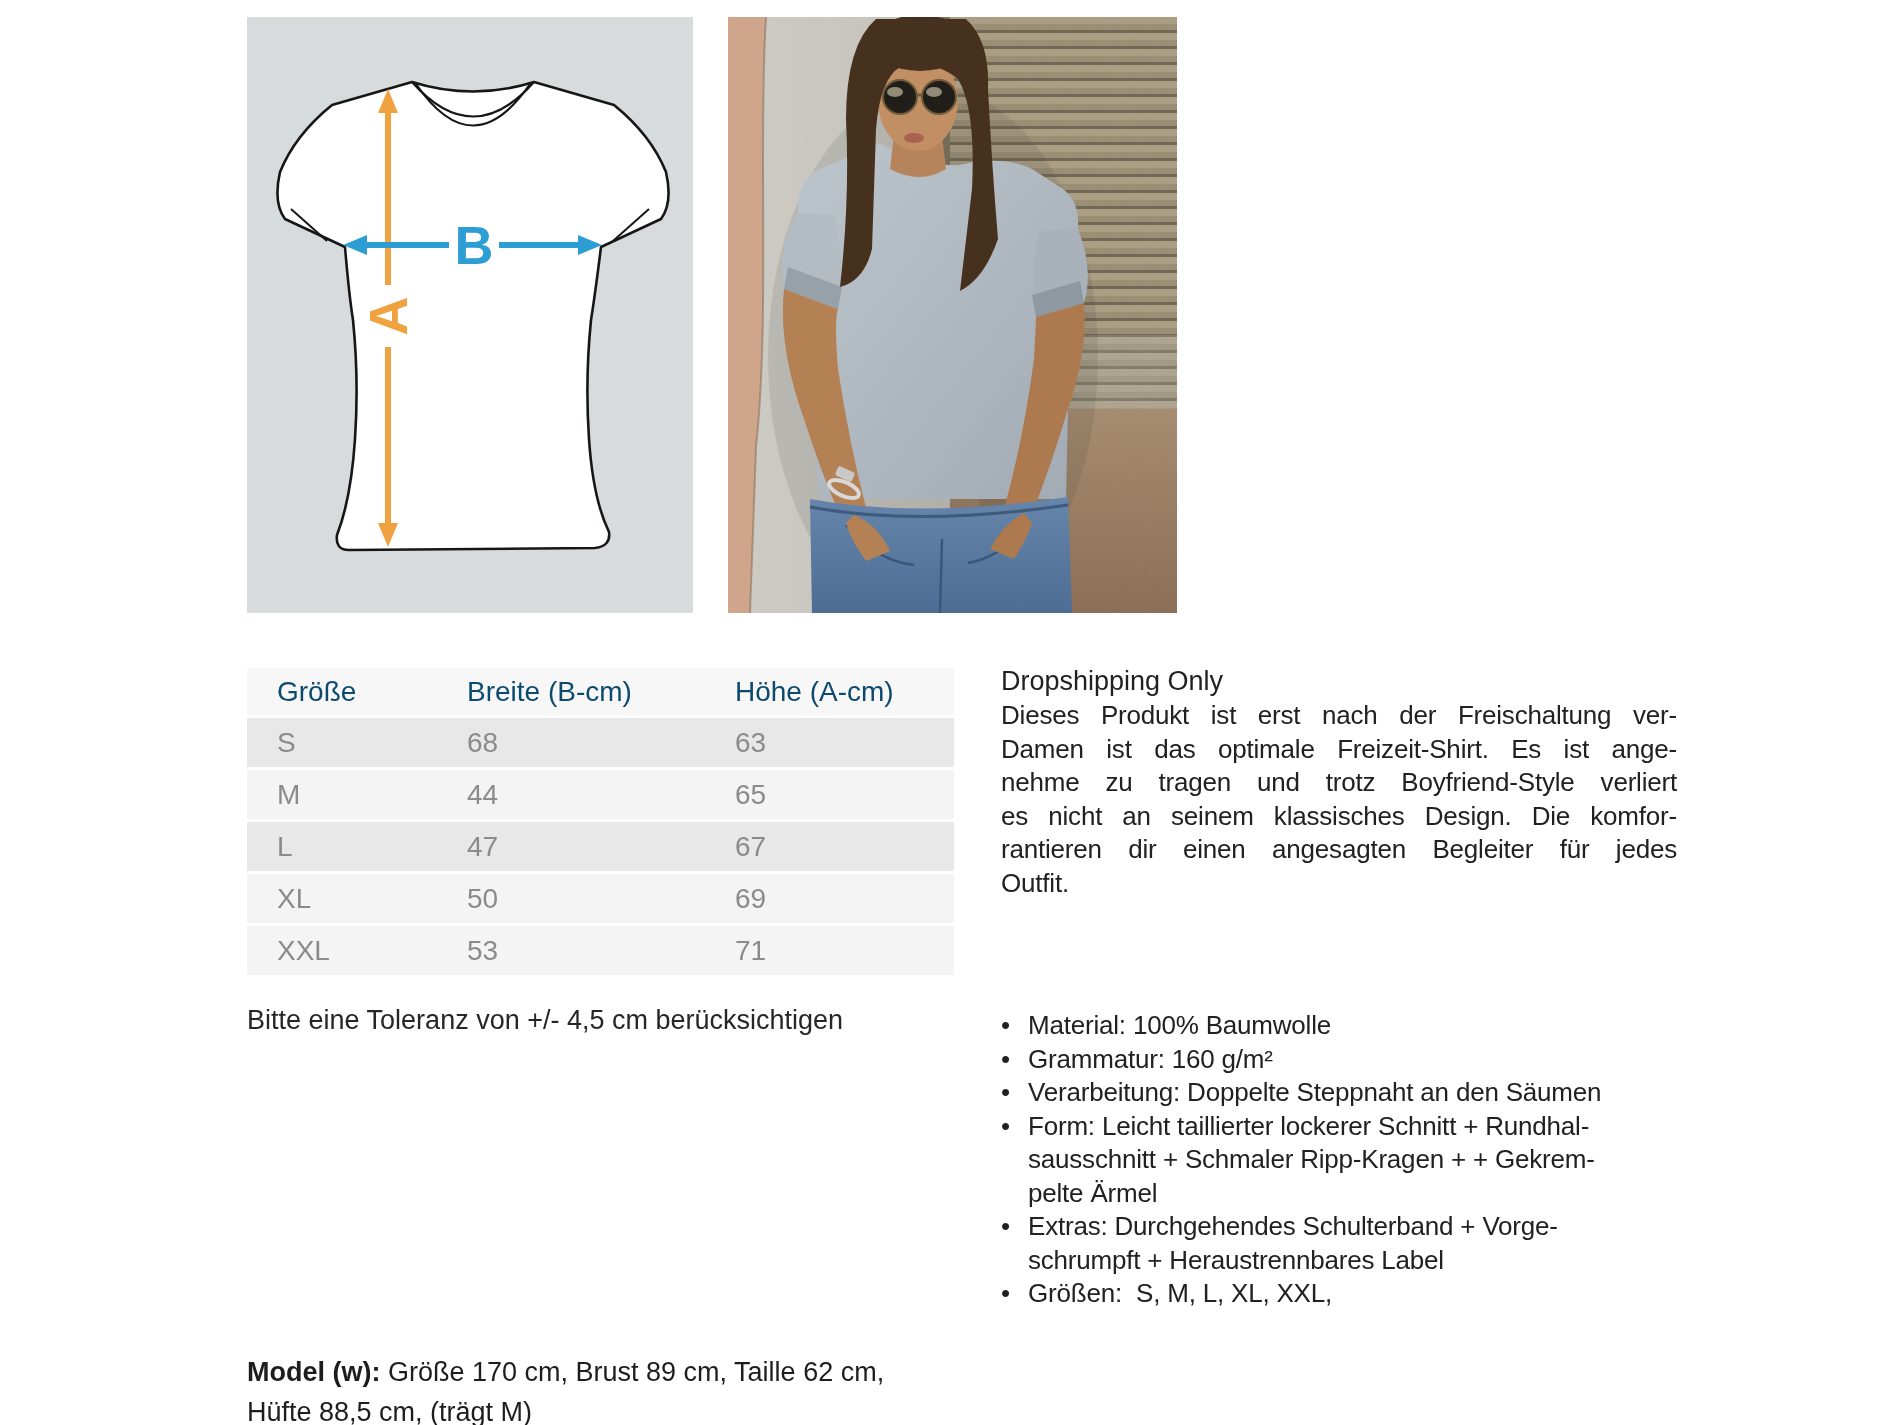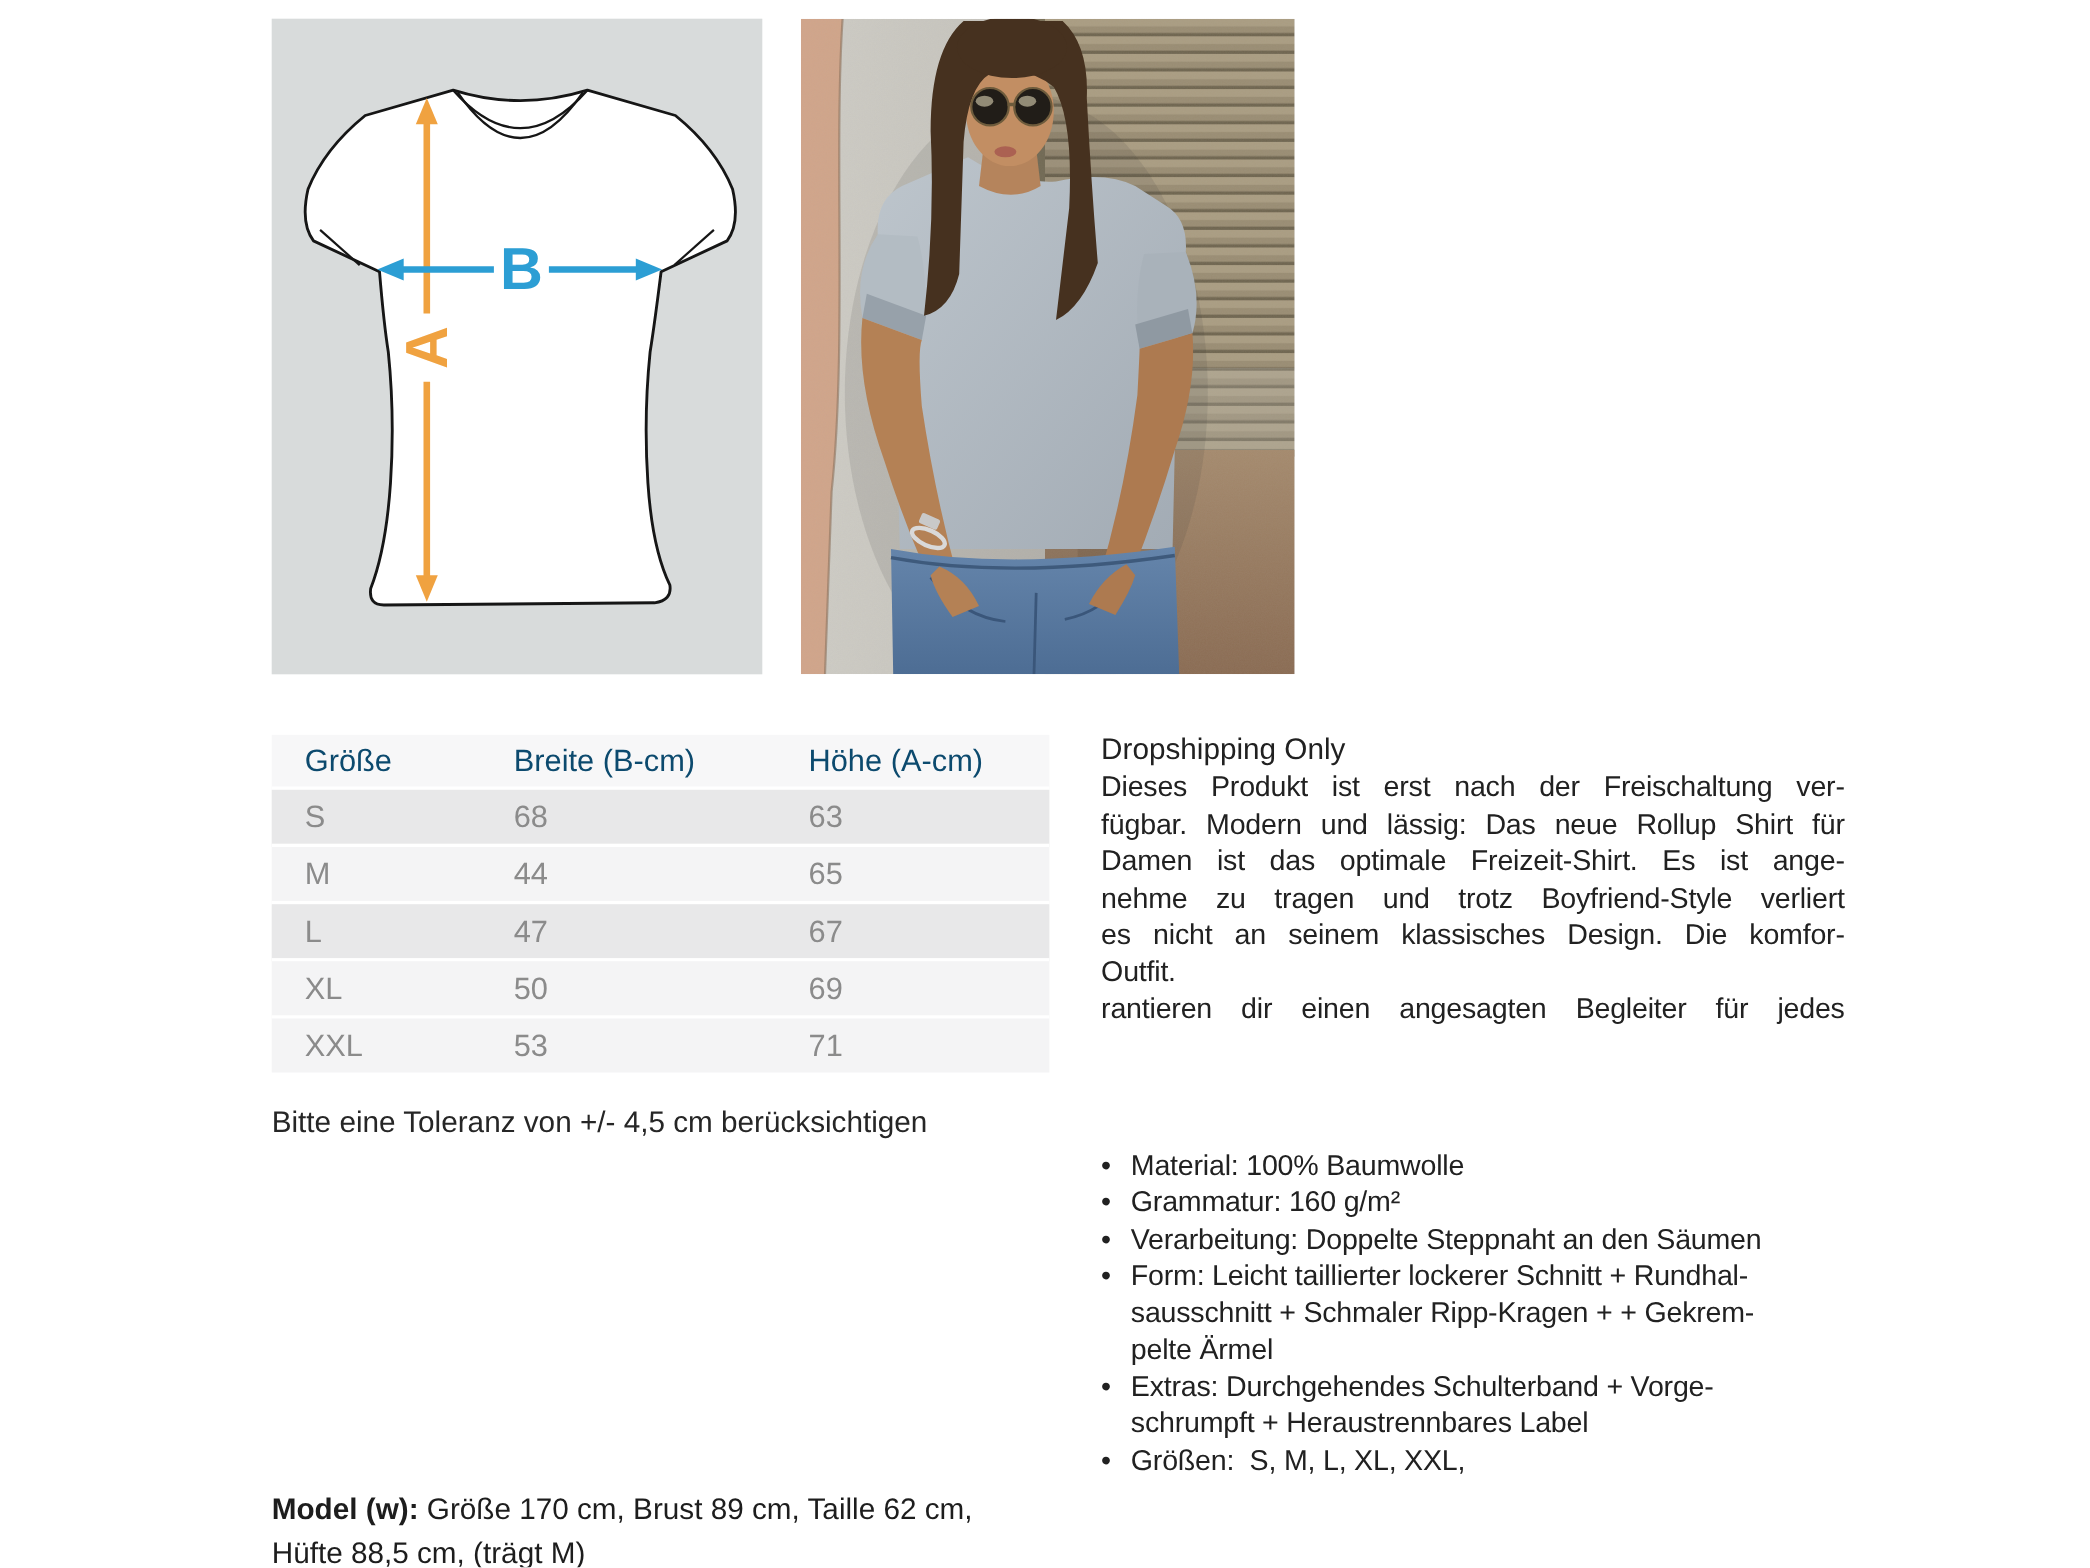--- a/index.html
+++ b/index.html
@@ -209,26 +209,25 @@
       <span class="c3">71</span>
     </div>
   </div>
 
   <div class="abs tolerance">Bitte eine Toleranz von +/- 4,5 cm berücksichtigen</div>
 
   <div class="abs desc">
     <div class="desc-title">Dropshipping Only</div>
     <div>
       <div class="p-line">Dieses Produkt ist erst nach der Freischaltung ver-</div>
-      <div class="p-line">fügbar. Modern und lässig: Das neue Rollup Shirt für</div>
       <div class="p-line">Damen ist das optimale Freizeit-Shirt. Es ist ange-</div>
       <div class="p-line">nehme zu tragen und trotz Boyfriend-Style verliert</div>
       <div class="p-line">es nicht an seinem klassisches Design. Die komfor-</div>
+      <div class="p-line">rantieren dir einen angesagten Begleiter für jedes</div>
       <div class="p-line lastline">Outfit.</div>
-      <div class="p-line">rantieren dir einen angesagten Begleiter für jedes</div>
     </div>
     <div class="bullets">
       <div class="b-line">
         <span class="b-marker">•</span>
         <span>Material: 100% Baumwolle</span>
       </div>
       <div class="b-line">
         <span class="b-marker">•</span>
         <span>Grammatur: 160 g/m²</span>
       </div>

